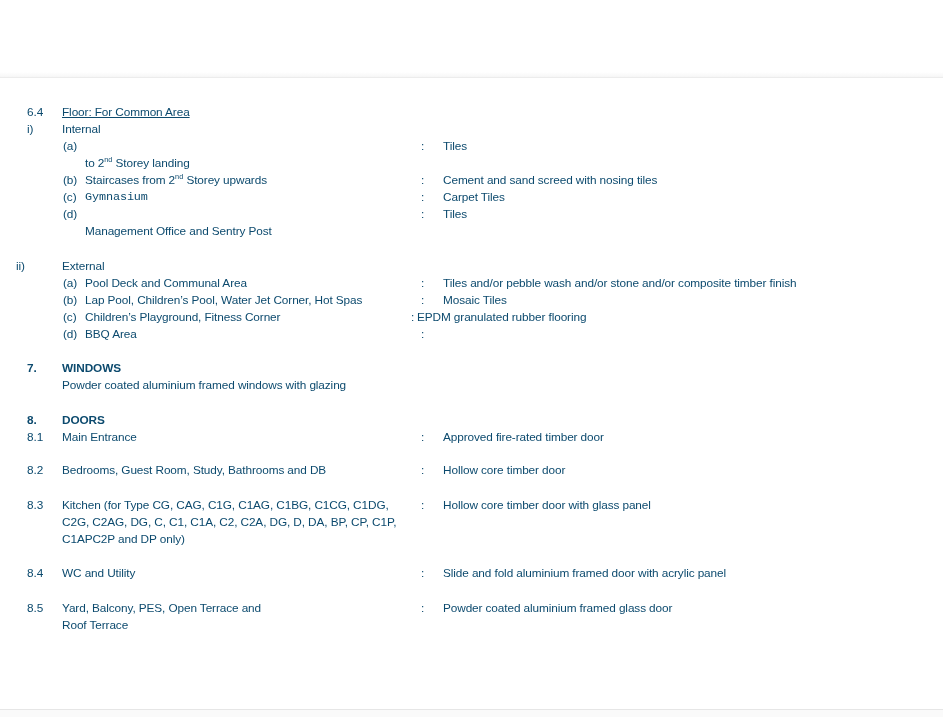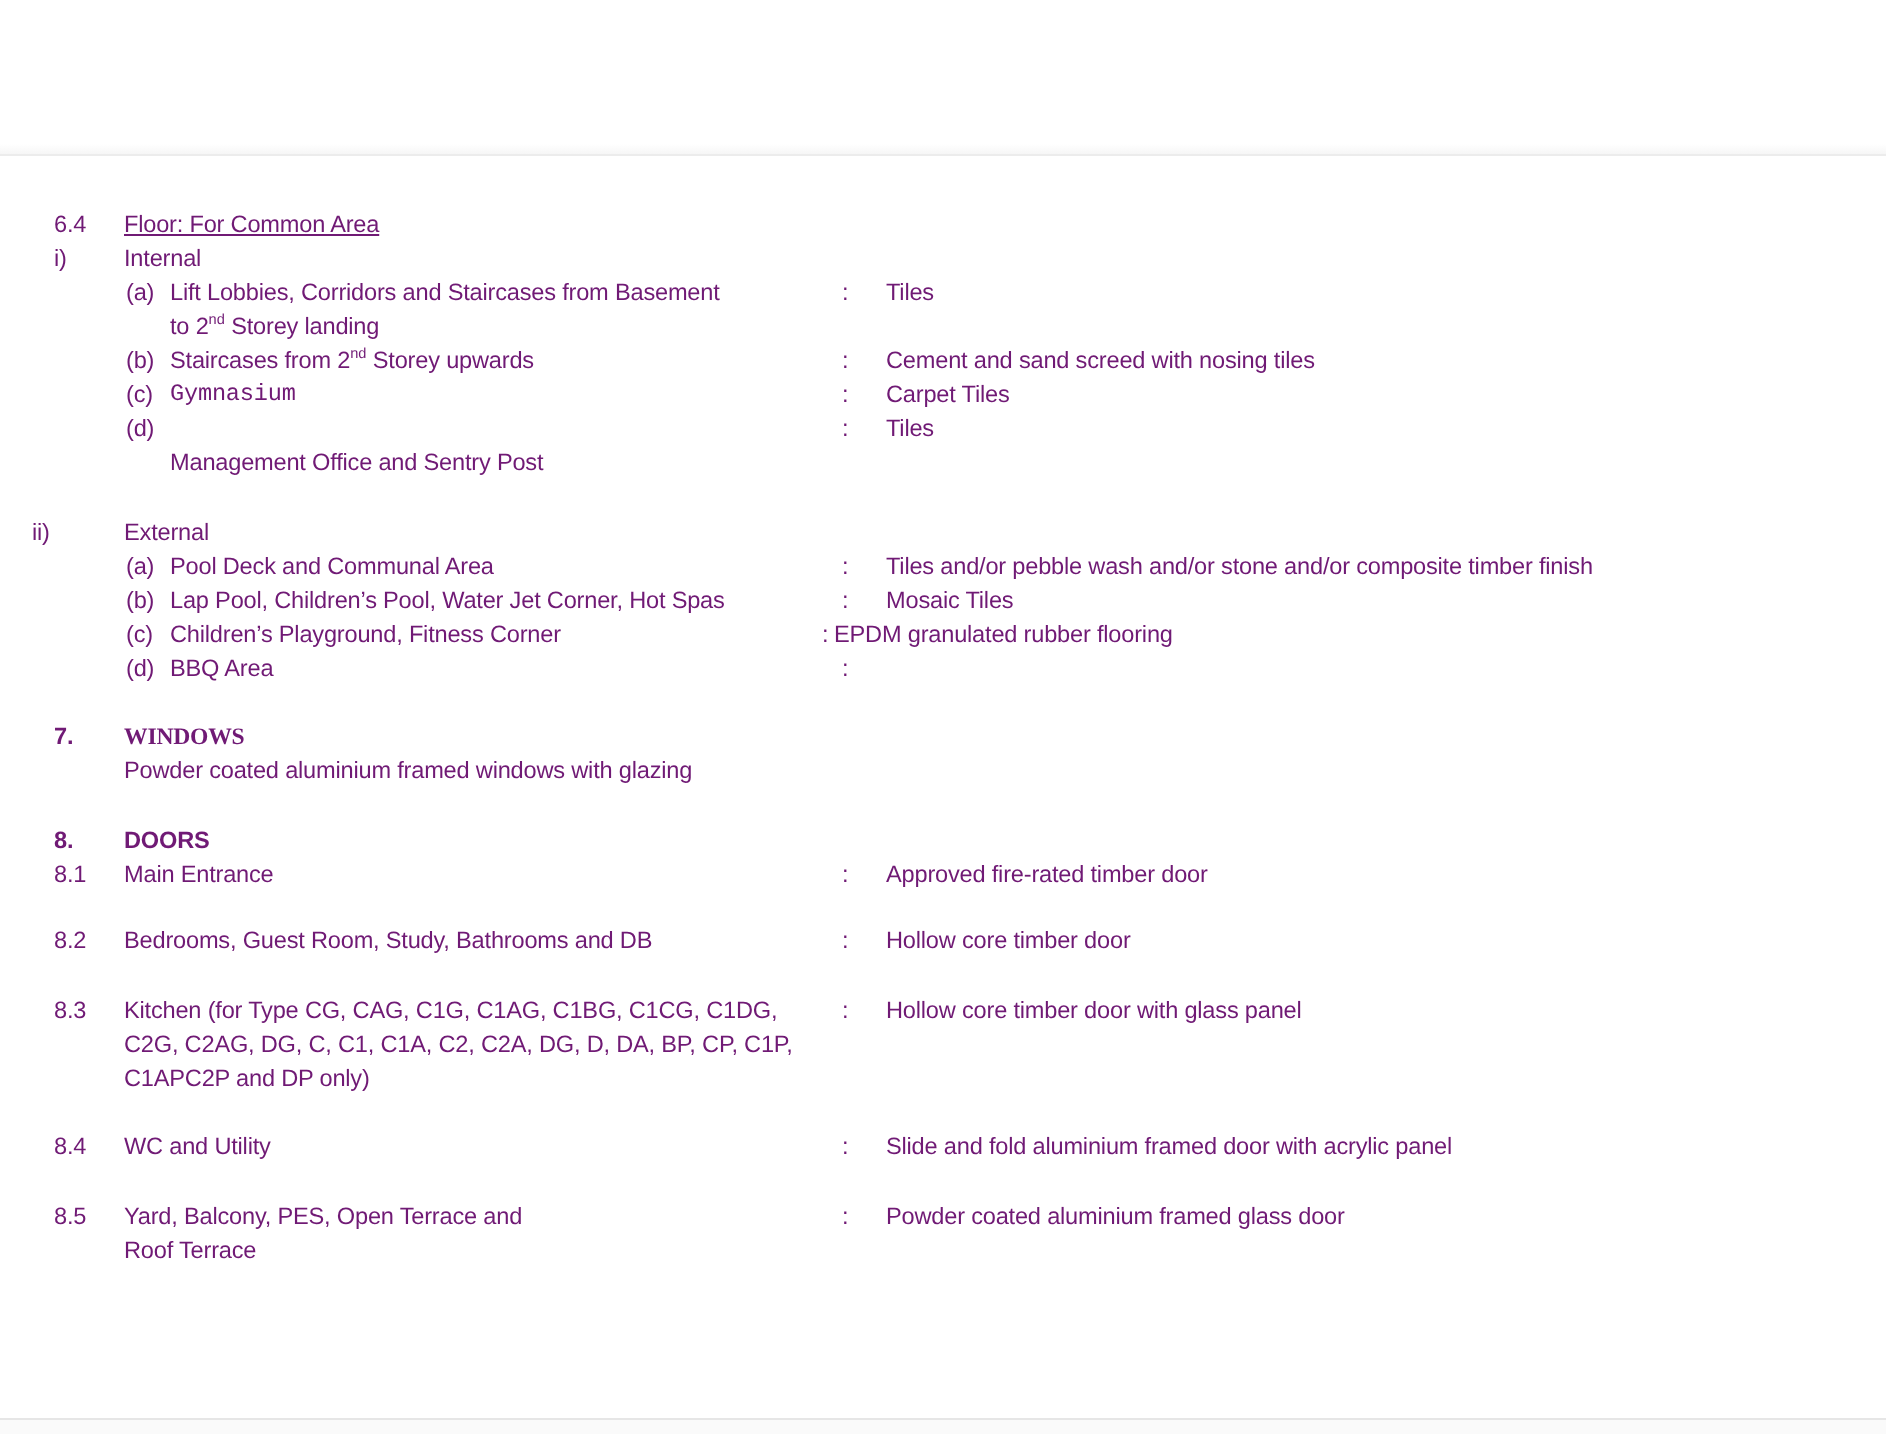--- a/index.html
+++ b/index.html
@@ -41,35 +41,34 @@
   .cell sup {
     font-size: 0.62em;
     vertical-align: super;
     line-height: 0;
     letter-spacing: 0;
   }
 </style>
 </head>
 <body>
 
-<div class="page" style="background: rgb(255, 255, 255); color: #701a75;">
+<div class="page" style="background: rgb(255, 255, 255); color: #0c4a6e;">
   <div class="edge-top"></div>
   <div class="edge-bottom"></div>
   <div>
       <div class="line" style="top: 104px;">
         <span class="cell" style="left: 27px;">6.4</span>
         <span class="cell u" style="left: 62px;">Floor: For Common Area</span>
       </div>
       <div class="line" style="top: 121px;">
         <span class="cell" style="left: 27px;">i)</span>
         <span class="cell" style="left: 62px;">Internal</span>
       </div>
       <div class="line" style="top: 138px;">
         <span class="cell" style="left: 63px;">(a)</span>
-        <span class="cell" style="left: 85px;">Lift Lobbies, Corridors and Staircases from Basement</span>
         <span class="cell" style="left: 421px;">:</span>
         <span class="cell" style="left: 443px;">Tiles</span>
       </div>
       <div class="line" style="top: 155px;">
         <span class="cell" style="left: 85px;">to 2<sup>nd</sup> Storey landing</span>
       </div>
       <div class="line" style="top: 172px;">
         <span class="cell" style="left: 63px;">(b)</span>
         <span class="cell" style="left: 85px;">Staircases from 2<sup>nd</sup> Storey upwards</span>
         <span class="cell" style="left: 421px;">:</span>
@@ -111,21 +110,21 @@
         <span class="cell" style="left: 411px;">:</span>
         <span class="cell" style="left: 417px;">EPDM granulated rubber flooring</span>
       </div>
       <div class="line" style="top: 326px;">
         <span class="cell" style="left: 63px;">(d)</span>
         <span class="cell" style="left: 85px;">BBQ Area</span>
         <span class="cell" style="left: 421px;">:</span>
       </div>
       <div class="line" style="top: 360px;">
         <span class="cell b" style="left: 27px;">7.</span>
-        <span class="cell b" style="left: 62px; font-family: Liberation Serif, serif;">WINDOWS</span>
+        <span class="cell b" style="left: 62px;">WINDOWS</span>
       </div>
       <div class="line" style="top: 377px;">
         <span class="cell" style="left: 62px;">Powder coated aluminium framed windows with glazing</span>
       </div>
       <div class="line" style="top: 412px;">
         <span class="cell b" style="left: 27px;">8.</span>
         <span class="cell b" style="left: 62px;">DOORS</span>
       </div>
       <div class="line" style="top: 429px;">
         <span class="cell" style="left: 27px;">8.1</span>

